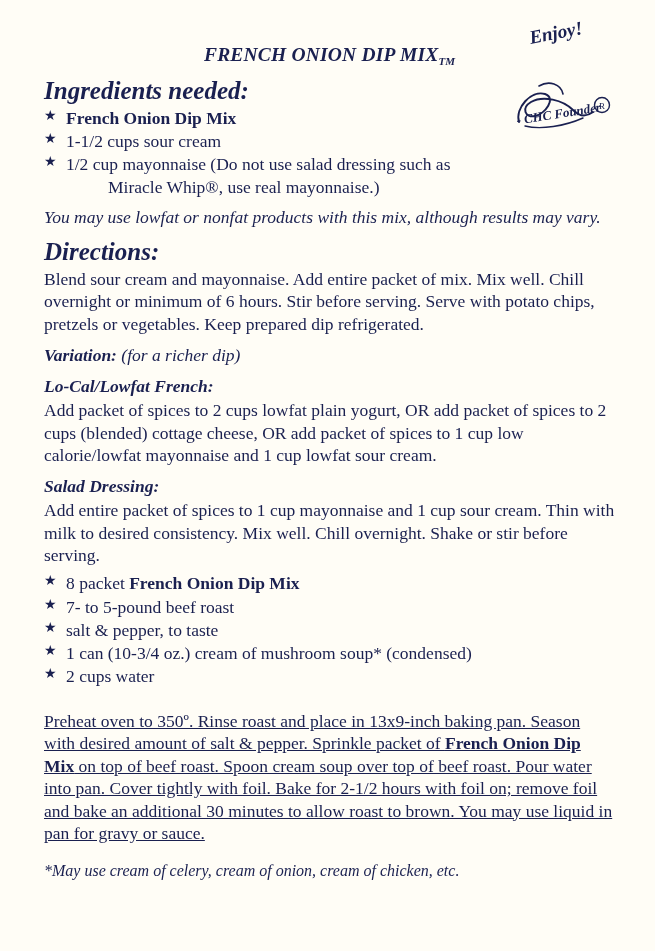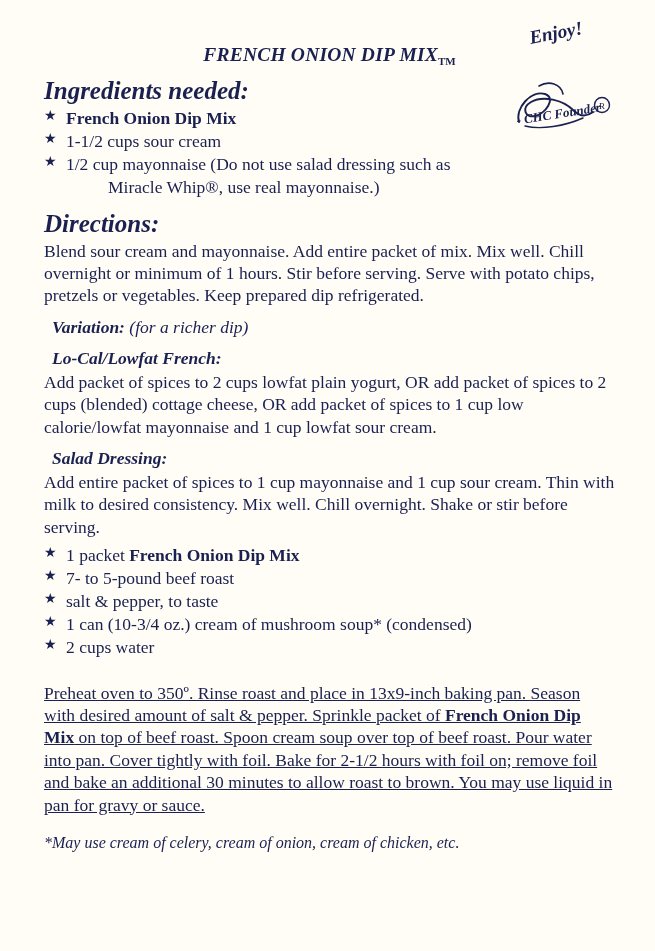--- a/index.html
+++ b/index.html
@@ -29,31 +29,31 @@
   .main-title {
     font-style: italic;
     font-weight: bold;
     font-size: 19.5px;
     letter-spacing: 0.2px;
     display: inline;
   }
   .tm {
     font-size: 11px;
     vertical-align: sub;
+    font-style: italic;
     font-weight: bold;
   }
   .section-head {
     font-style: italic;
     font-weight: bold;
     font-size: 25px;
     margin: 10px 0 2px 0;
   }
   .section-head.small {
     font-size: 17.5px;
-    margin-left: 8px;
   }
   .sub-note {
     font-size: 17.5px;
     font-weight: normal;
     font-style: italic;
   }
   ul.star-list {
     list-style: none;
     margin: 2px 0 2px 0;
     padding: 0;
@@ -165,40 +165,41 @@
       <span class="star">★</span>
       <span>1-1/2 cups sour cream</span>
     </li>
     <li>
       <span class="star">★</span>
       <span>1/2 cup mayonnaise (Do not use salad dressing such as</span>
       <span class="cont">Miracle Whip®, use real mayonnaise.)</span>
     </li>
   </ul>
 
+  <p class="italic">You may use lowfat or nonfat products with this mix, although results may vary.</p>
 
   <div class="section-head">Directions:</div>
-  <p class="body">Blend sour cream and mayonnaise. Add entire packet of mix. Mix well. Chill overnight or minimum of 1 hours. Stir before serving. Serve with potato chips, pretzels or vegetables. Keep prepared dip refrigerated.</p>
+  <p class="body">Blend sour cream and mayonnaise. Add entire packet of mix. Mix well. Chill overnight or minimum of 6 hours. Stir before serving. Serve with potato chips, pretzels or vegetables. Keep prepared dip refrigerated.</p>
 
   <div class="section-head small">
     <span>Variation:</span>
     <span class="sub-note">(for a richer dip)</span>
   </div>
 
   <div class="section-head small">Lo-Cal/Lowfat French:</div>
   <p class="body">Add packet of spices to 2 cups lowfat plain yogurt, OR add packet of spices to 2 cups (blended) cottage cheese, OR add packet of spices to 1 cup low calorie/lowfat mayonnaise and 1 cup lowfat sour cream.</p>
 
   <div class="section-head small">Salad Dressing:</div>
   <p class="body">Add entire packet of spices to 1 cup mayonnaise and 1 cup sour cream. Thin with milk to desired consistency. Mix well. Chill overnight. Shake or stir before serving.</p>
 
 
   <ul class="star-list">
     <li>
       <span class="star">★</span>
-      <span>1 packet </span><span class="b">French Onion Dip Mix</span>
+      <span>8 packet </span><span class="b">French Onion Dip Mix</span>
     </li>
     <li>
       <span class="star">★</span>
       <span>7- to 5-pound beef roast</span>
     </li>
     <li>
       <span class="star">★</span>
       <span>salt &amp; pepper, to taste</span>
     </li>
     <li>

